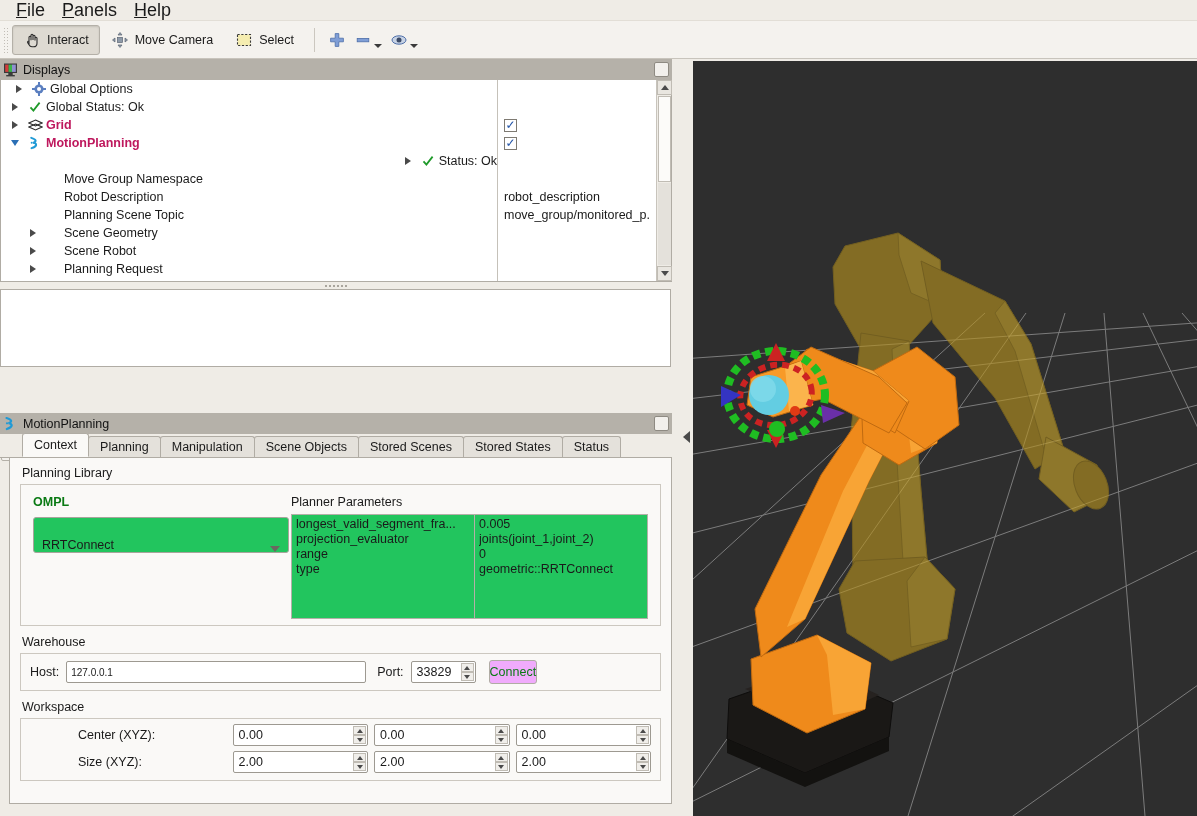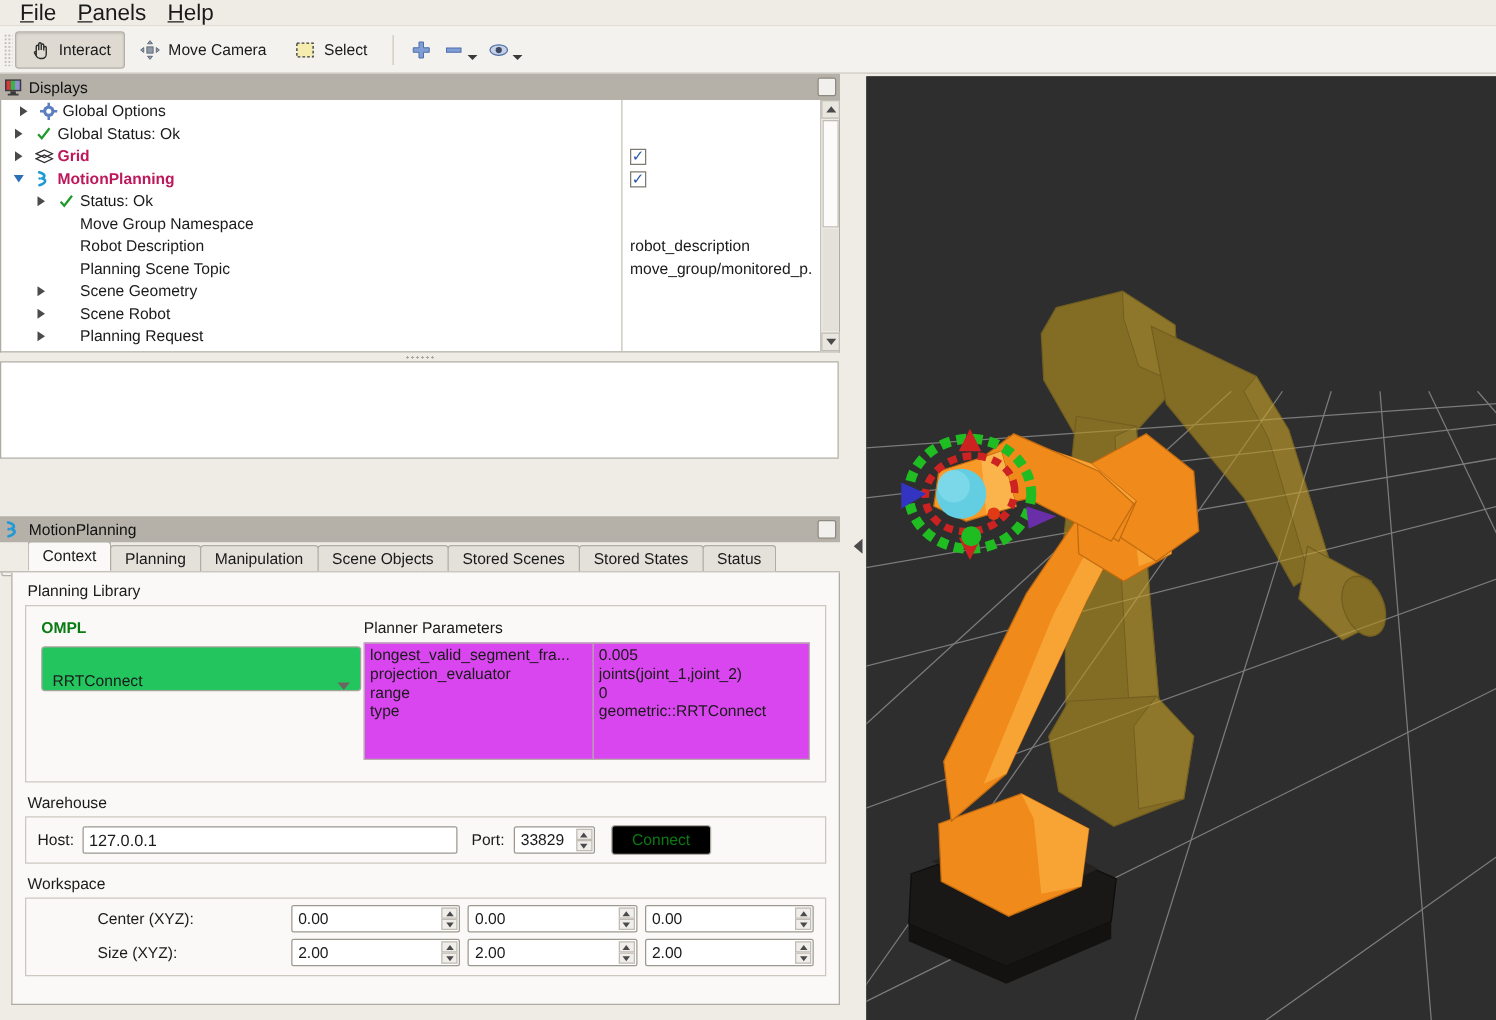--- a/index.html
+++ b/index.html
@@ -139,41 +139,41 @@
 
   .pl-inner { display: flex; padding: 10px 12px 0 12px; height: 140px; }
   .pl-left { width: 256px; }
   .pl-ompl { color: #0a7a14; font-weight: bold; font-size: 12.5px; margin-bottom: 8px; }
   .combo { height: 36px; background: #22c55e; border: 1px solid #a8a49c; border-radius: 3px;
     display: flex; align-items: flex-end; padding: 0 4px 0 8px; font-size: 12.5px; cursor: default; }
   .combo .cc { margin-left: auto; width: 0; height: 0; border-left: 5px solid transparent;
     border-right: 5px solid transparent; border-top: 6px solid #6b6760; margin-right: 4px; }
   .pl-right { flex: 1; padding-left: 2px; }
   .pp-label { font-size: 12.5px; margin-bottom: 5px; }
-  .pp-table { display: flex; border: 1px solid #b4b0a8; background: #d946ef; height: 94px; }
+  .pp-table { display: flex; border: 1px solid #b4b0a8; background: #22c55e; height: 105px; }
   .pp-k { width: 183px; border-right: 1px solid #b4b0a8; padding: 2px 4px; overflow: hidden; }
   .pp-v { flex: 1; padding: 2px 4px; overflow: hidden; }
   .pp-row { height: 15px; font-size: 12.5px; white-space: nowrap; overflow: hidden;
     text-overflow: ellipsis; }
 
   .wh-inner { display: flex; align-items: center; gap: 7px; padding: 6px 9px; }
   .fld-label { font-size: 12.5px; }
   .txtin { height: 22px; background: #fff; border: 1px solid #9d9991; border-radius: 2px;
-    padding: 0 4px; display: flex; align-items: center; font-size: 13px; }
+    padding: 0 4px; display: flex; align-items: center; font-size: 10px; }
   .spin { position: relative; height: 22px; background: #fff; border: 1px solid #9d9991;
     border-radius: 2px; display: flex; align-items: center; padding: 0 16px 0 5px; font-size: 12.5px; }
   .spin .sb { position: absolute; right: 1px; width: 13px; height: 9px;
     display: flex; align-items: center; justify-content: center; background: #f0eeea;
     border: 1px solid #c0bcb4; }
   .spin .sb.up { top: 1px; } .spin .sb.dn { bottom: 1px; }
   .tri-up-s { width: 0; height: 0; border-left: 3px solid transparent;
     border-right: 3px solid transparent; border-bottom: 4px solid #4a4a4a; }
   .tri-dn-s { width: 0; height: 0; border-left: 3px solid transparent;
     border-right: 3px solid transparent; border-top: 4px solid #4a4a4a; }
-  .gbtn { height: 24px; padding: 0 16px; background: #000000; border: 1px solid #b0aca4;
+  .gbtn { height: 24px; padding: 0 0; background: #f0abfc; border: 1px solid #b0aca4;
     border-radius: 3px; color: #0a7a14; font-size: 12.5px; display: flex;
     align-items: center; cursor: default; }
 
   .ws-inner { padding: 5px 9px 7px 9px; }
   .ws-row { display: flex; align-items: center; gap: 6px; margin-bottom: 5px; }
   .ws-row:last-child { margin-bottom: 0; }
   .ws-lab { width: 165px; font-size: 12.5px; margin-left: 48px; }
 
   
   #view3d { position: absolute; left: 693px; top: 61px; width: 504px; height: 755px;
@@ -327,21 +327,21 @@
                 <span class="arrow-d"></span>
               </span>
               <span class="tico">
                 <svg width="14" height="14" viewBox="0 0 15 15">
                   <path d="M3.5 2 C9 3.5 9.5 6 5.5 7.2 C10 7.8 10 11 3.8 13" fill="none" stroke="#1f9ad6" stroke-width="2.2" stroke-linecap="round"></path>
                   <circle cx="4" cy="7.3" r="1.1" fill="#1f9ad6"></circle>
                 </svg>
               </span>
               <span class="tlabel blue">MotionPlanning</span>
             </div>
-            <div class="trow" style="padding-left: 22px;">
+            <div class="trow" style="padding-left: 22px; justify-content: flex-end;">
               <span class="twist">
                 <span class="arrow-r"></span>
               </span>
               <span class="tico">
                 <svg width="14" height="14" viewBox="0 0 14 14">
                   <path d="M2.5 7.4 L5.4 10.6 L11.6 2.6" fill="none" stroke="#1f9a2a" stroke-width="1.8"></path>
                 </svg>
               </span>
               <span class="tlabel">Status: Ok</span>
             </div>

